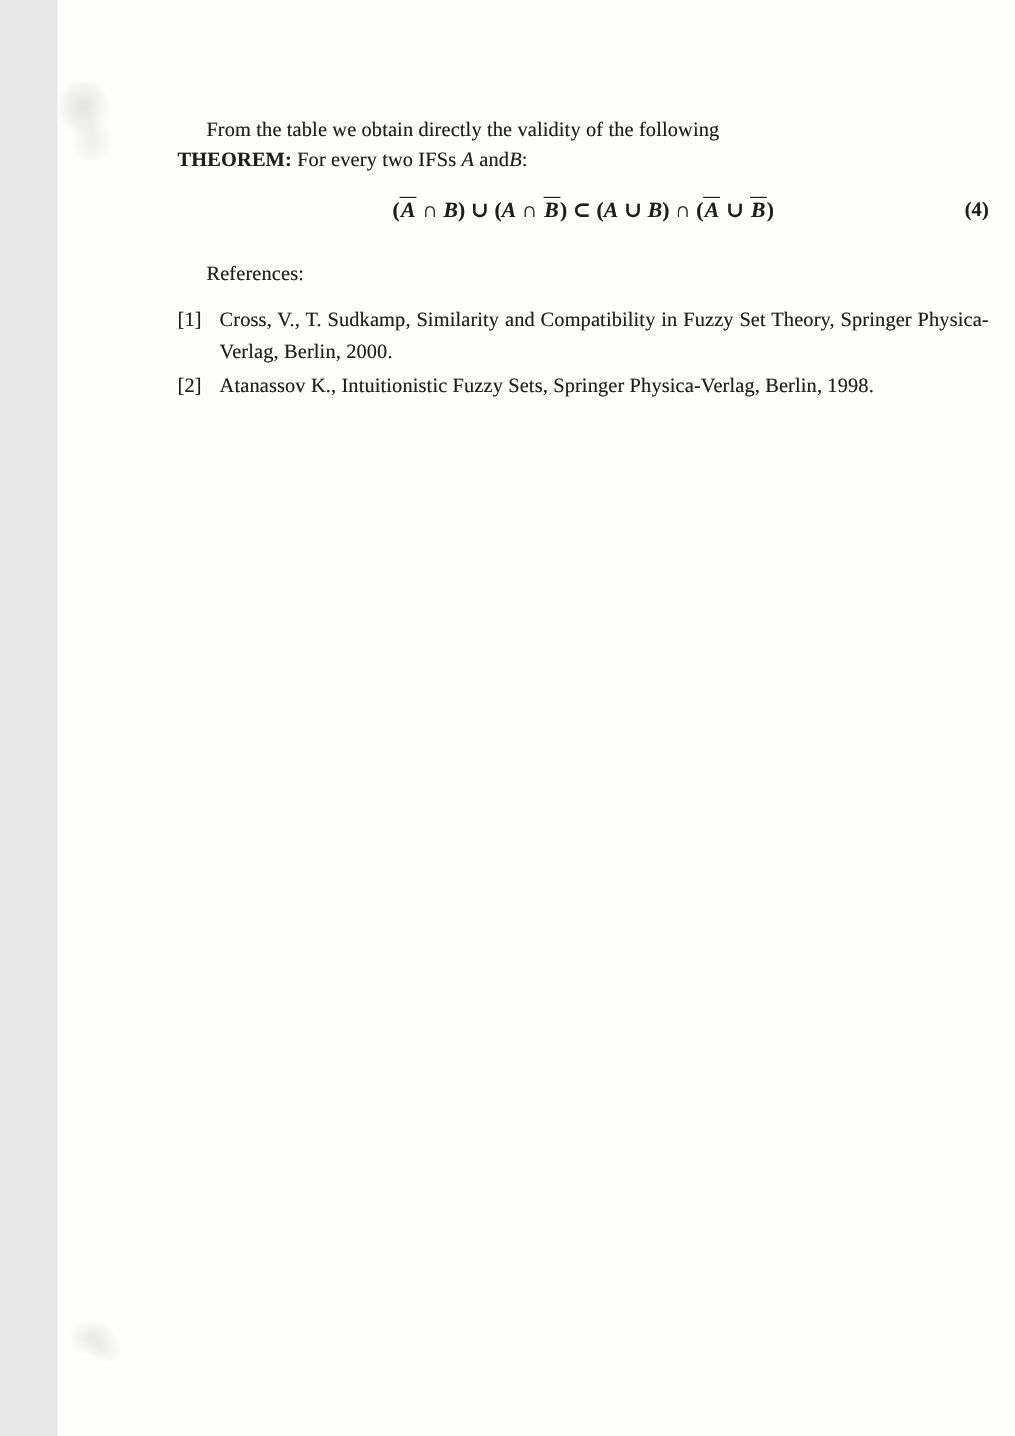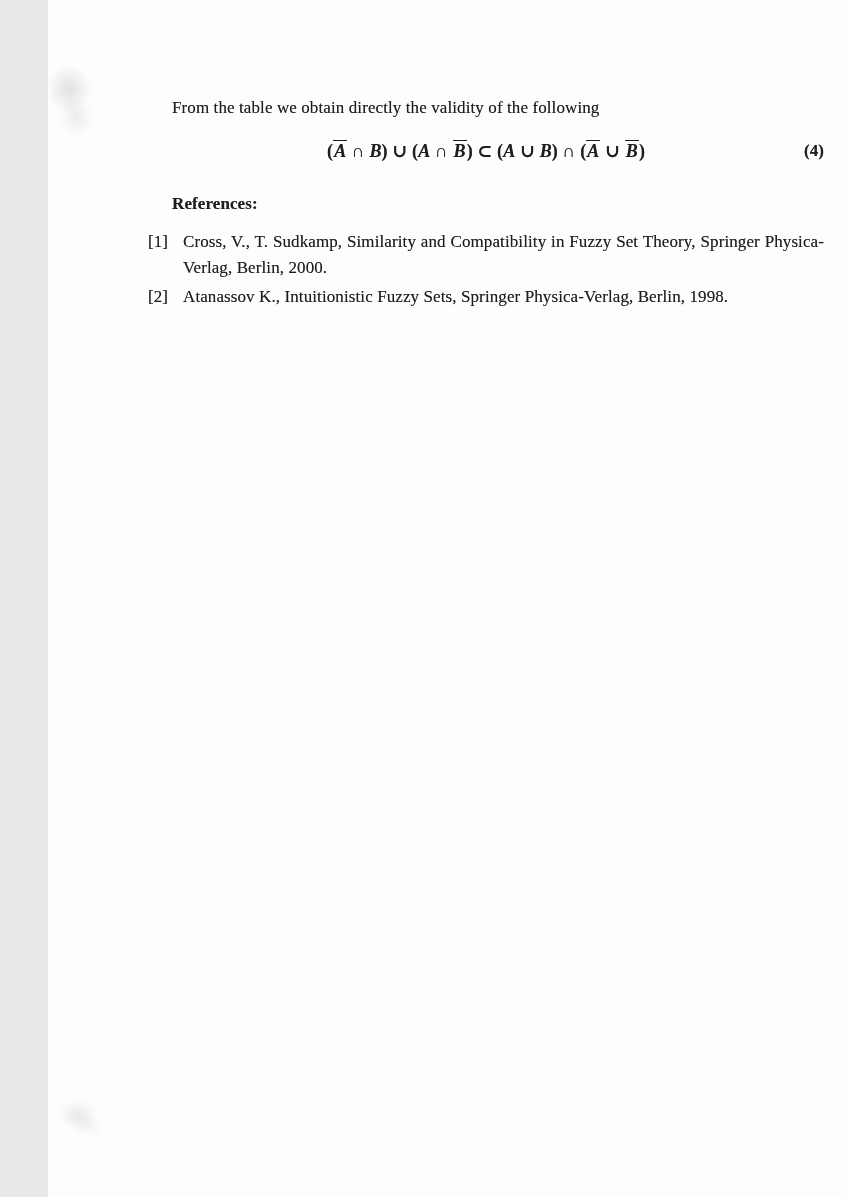--- a/index.html
+++ b/index.html
@@ -76,21 +76,21 @@
   #eq-number {
     position: absolute;
     right: 0;
     top: 0;
     font-size: 17px;
     font-style: normal;
   }
 
   #references-heading {
     margin-top: 27px;
-    font-weight: bold;
+    font-weight: normal;
   }
   #reference-list {
     margin-top: 13px;
   }
   .ref-item {
     display: flex;
     line-height: 26px;
     margin-bottom: 3px;
     text-align: justify;
   }
@@ -117,20 +117,26 @@
 
 <div id="page">
 
   <div class="smudge" id="smudge-top-left"></div>
   <div class="smudge" id="smudge-bottom-left"></div>
 
   <div id="content">
 
     <div class="indent">From the table we obtain directly the validity of the following</div>
 
+    <div>
+      <b>THEOREM:</b>
+      <span>For every two IFSs</span>
+      <span class="var">A</span>
+      <span>and</span><span class="var">B</span><span>:</span>
+    </div>
 
     <div id="formula-row">
       <span id="formula-content"><span class="tok">(</span><span class="tok it ov">A</span><span class="tok"> ∩ </span><span class="tok it">B</span><span class="tok">) ∪ (</span><span class="tok it">A</span><span class="tok"> ∩ </span><span class="tok it ov">B</span><span class="tok">) ⊂ (</span><span class="tok it">A</span><span class="tok"> ∪ </span><span class="tok it">B</span><span class="tok">) ∩ (</span><span class="tok it ov">A</span><span class="tok"> ∪ </span><span class="tok it ov">B</span><span class="tok">)</span></span>
       <span id="eq-number">(4)</span>
     </div>
 
 
     <div id="references-heading" class="indent">References:</div>
 
     <div id="reference-list">

